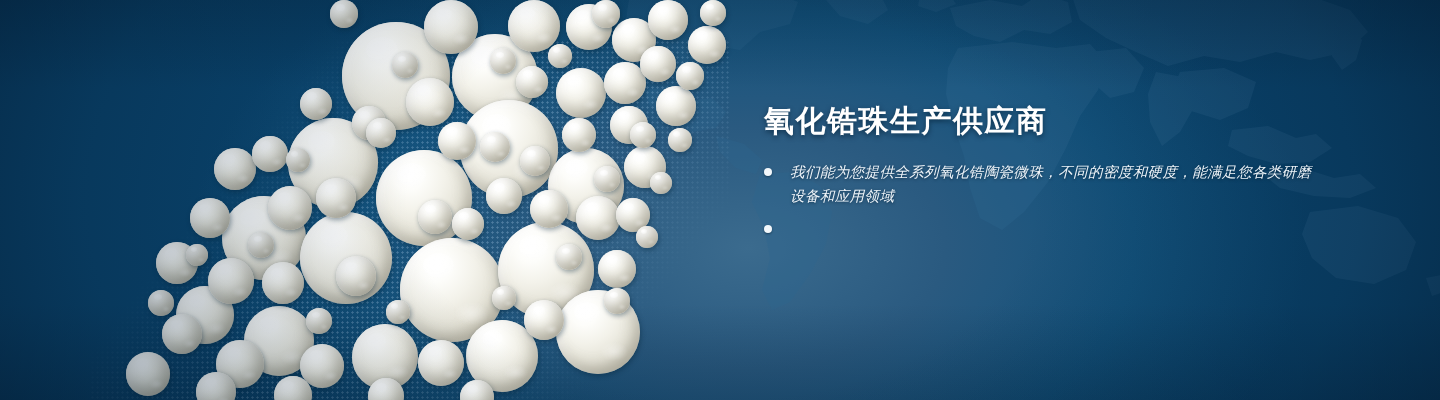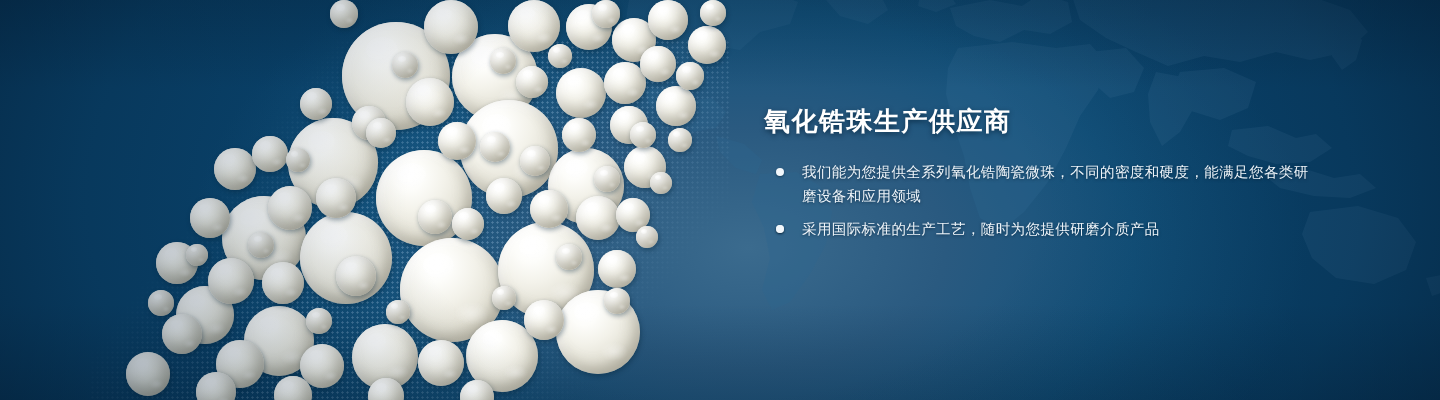--- a/index.html
+++ b/index.html
@@ -78,27 +78,27 @@
     background:radial-gradient(ellipse at 50% 50%, rgba(255,255,255,.38) 0%, rgba(255,255,255,0) 72%);
     filter:blur(1.2px);
   }
 
   
   .copy{
     position:absolute;left:764px;top:104px;width:560px;
   }
   .headline{
     margin:0 0 22px 0;
-    font-size:26px;line-height:34px;
+    font-size:30px;line-height:34px;
     font-weight:700;
     color:#ffffff;
     letter-spacing:1.5px;
     text-shadow:0 2px 5px rgba(2,26,46,.65);
   }
-  .bullets{list-style:none;margin:12px;padding:0;}
+  .bullets{list-style:none;margin:0;padding:0;font-style:italic;}
   .bullet{
     position:relative;
     padding-left:26px;
     margin-bottom:9px;
     font-size:14.5px;
     line-height:24px;
     color:#eef4f9;
     letter-spacing:.4px;
     text-shadow:0 1px 3px rgba(2,26,46,.6);
   }
@@ -249,20 +249,16 @@
     <h1 class="headline">氧化锆珠生产供应商</h1>
 
     <ul class="bullets">
       <li class="bullet">
         <span class="dot"></span>
         <span>我们能为您提供全系列氧化锆陶瓷微珠，不同的密度和硬度，能满足您各类研磨设备和应用领域</span>
       </li>
       <li class="bullet">
         <span class="dot"></span>
       </li>
-      <li class="bullet">
-        <span class="dot"></span>
-        <span>采用国际标准的生产工艺，随时为您提供研磨介质产品</span>
-      </li>
     </ul>
   </div>
 
 </div>
 
 </body></html>

